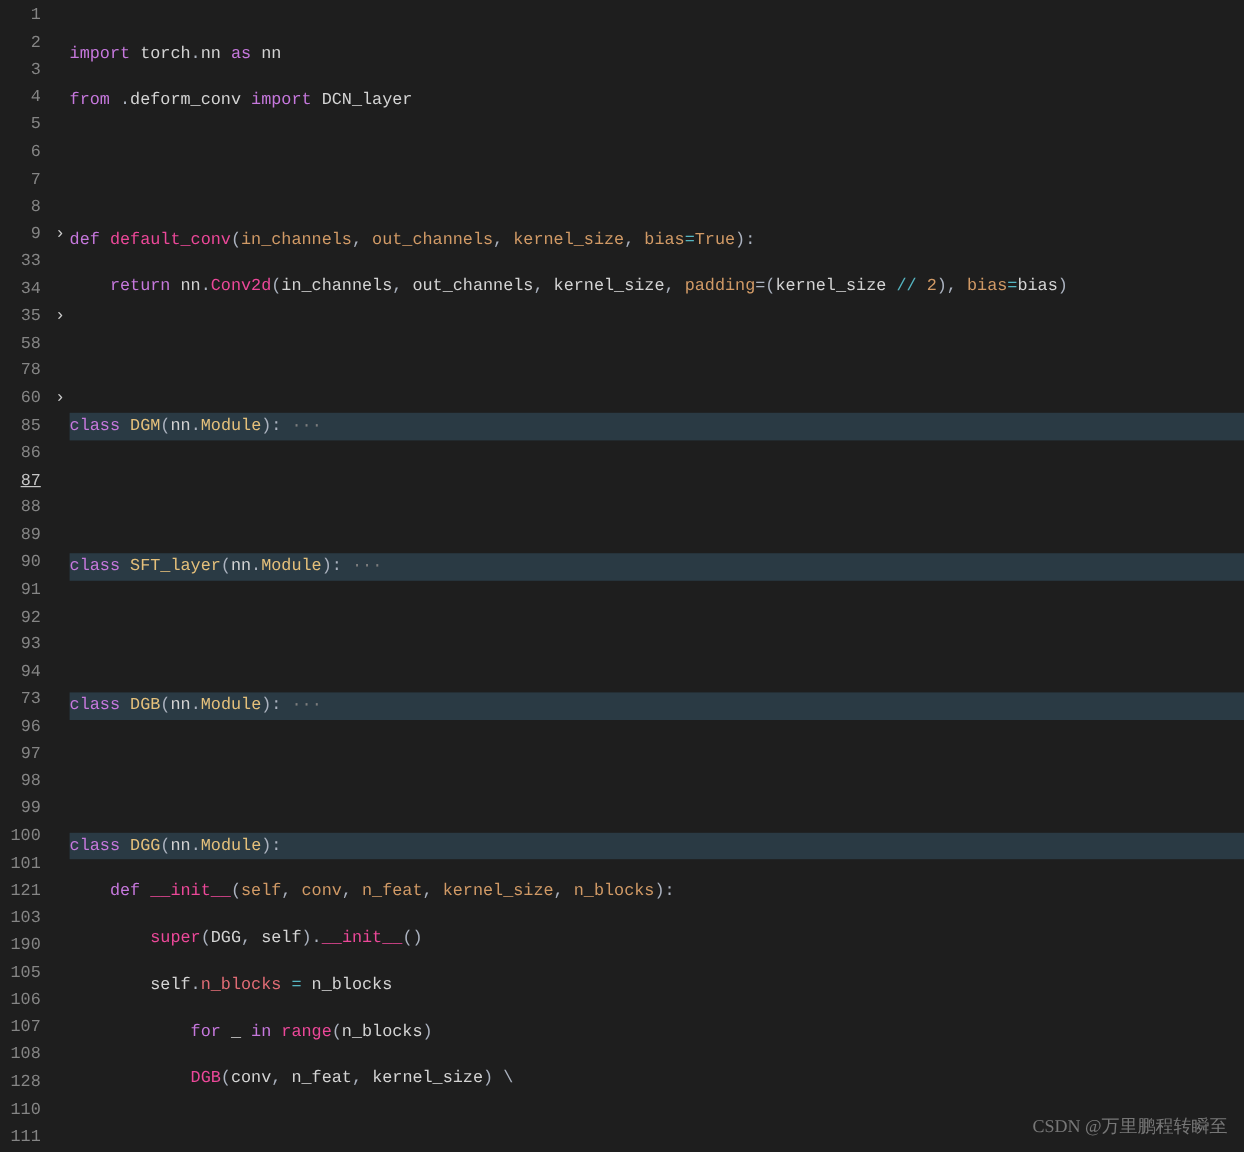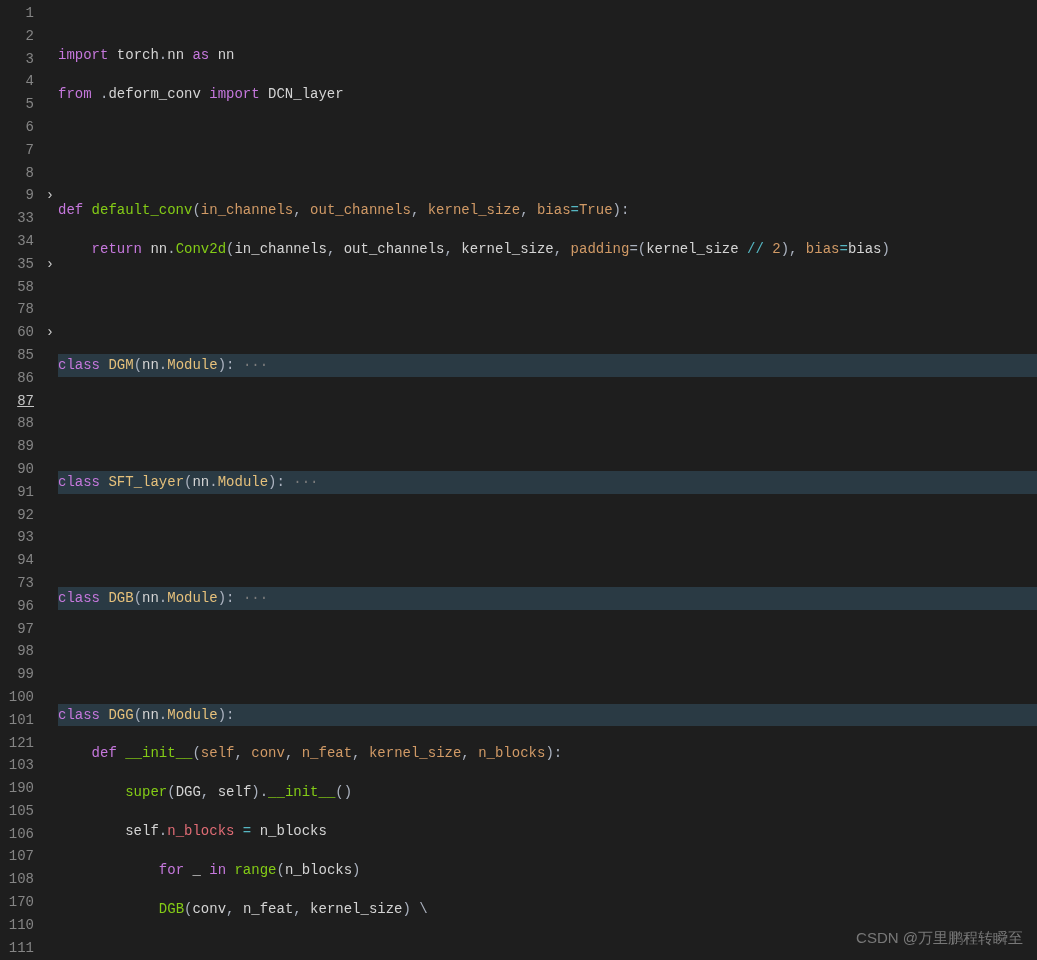--- a/index.html
+++ b/index.html
@@ -43,50 +43,50 @@
   .gutter .ln {
     line-height: 22.8px;
     height: 22.8px;
   }
   .gutter .ln.cur {
     color: #c6c6c6;
     text-decoration: underline;
   }
   .code {
     flex: 1;
-    padding-top: 12px;
+    padding-top: 2px;
     white-space: pre;
   }
   .line {
     line-height: 22.8px;
     height: 22.8px;
     position: relative;
   }
   .line.hl {
     background: #2a3a44;
   }
   
   .kw { color: #c678dd; }
-  .fn { color: #84cc16; }
+  .fn { color: #ec4899; }
   .cls { color: #e5c07b; }
   .param { color: #d19a66; }
   .var { color: #e06c75; }
   .const { color: #d19a66; margin-top: 28px; }
   .op { color: #56b6c2; }
   .punc { color: #abb2bf; }
   .pl { color: #d4d4d4; }
   .ellipsis { color: #7c7c7c; }
   .watermark {
     position: absolute;
     bottom: 12px;
     right: 14px;
     color: #b8b8b8;
     opacity: 0.58;
     font-size: 15px;
-    font-family: Liberation Sans, sans-serif;
+    font-family: Liberation Serif, serif;
     pointer-events: none;
   }
 </style>
 </head>
 <body>
 
 <div class="editor">
   <div class="gutter" id="gutter">
       <div class="ln">1</div>
       <div class="ln">2</div>
@@ -120,21 +120,21 @@
       <div class="ln">99</div>
       <div class="ln">100</div>
       <div class="ln">101</div>
       <div class="ln">121</div>
       <div class="ln">103</div>
       <div class="ln">190</div>
       <div class="ln">105</div>
       <div class="ln">106</div>
       <div class="ln">107</div>
       <div class="ln">108</div>
-      <div class="ln">170</div>
+      <div class="ln">128</div>
       <div class="ln">110</div>
       <div class="ln">111</div>
     </div>
   <div class="fold-col" id="foldcol">
       <div class="fold"></div>
       <div class="fold"></div>
       <div class="fold"></div>
       <div class="fold"></div>
       <div class="fold"></div>
       <div class="fold"></div>

